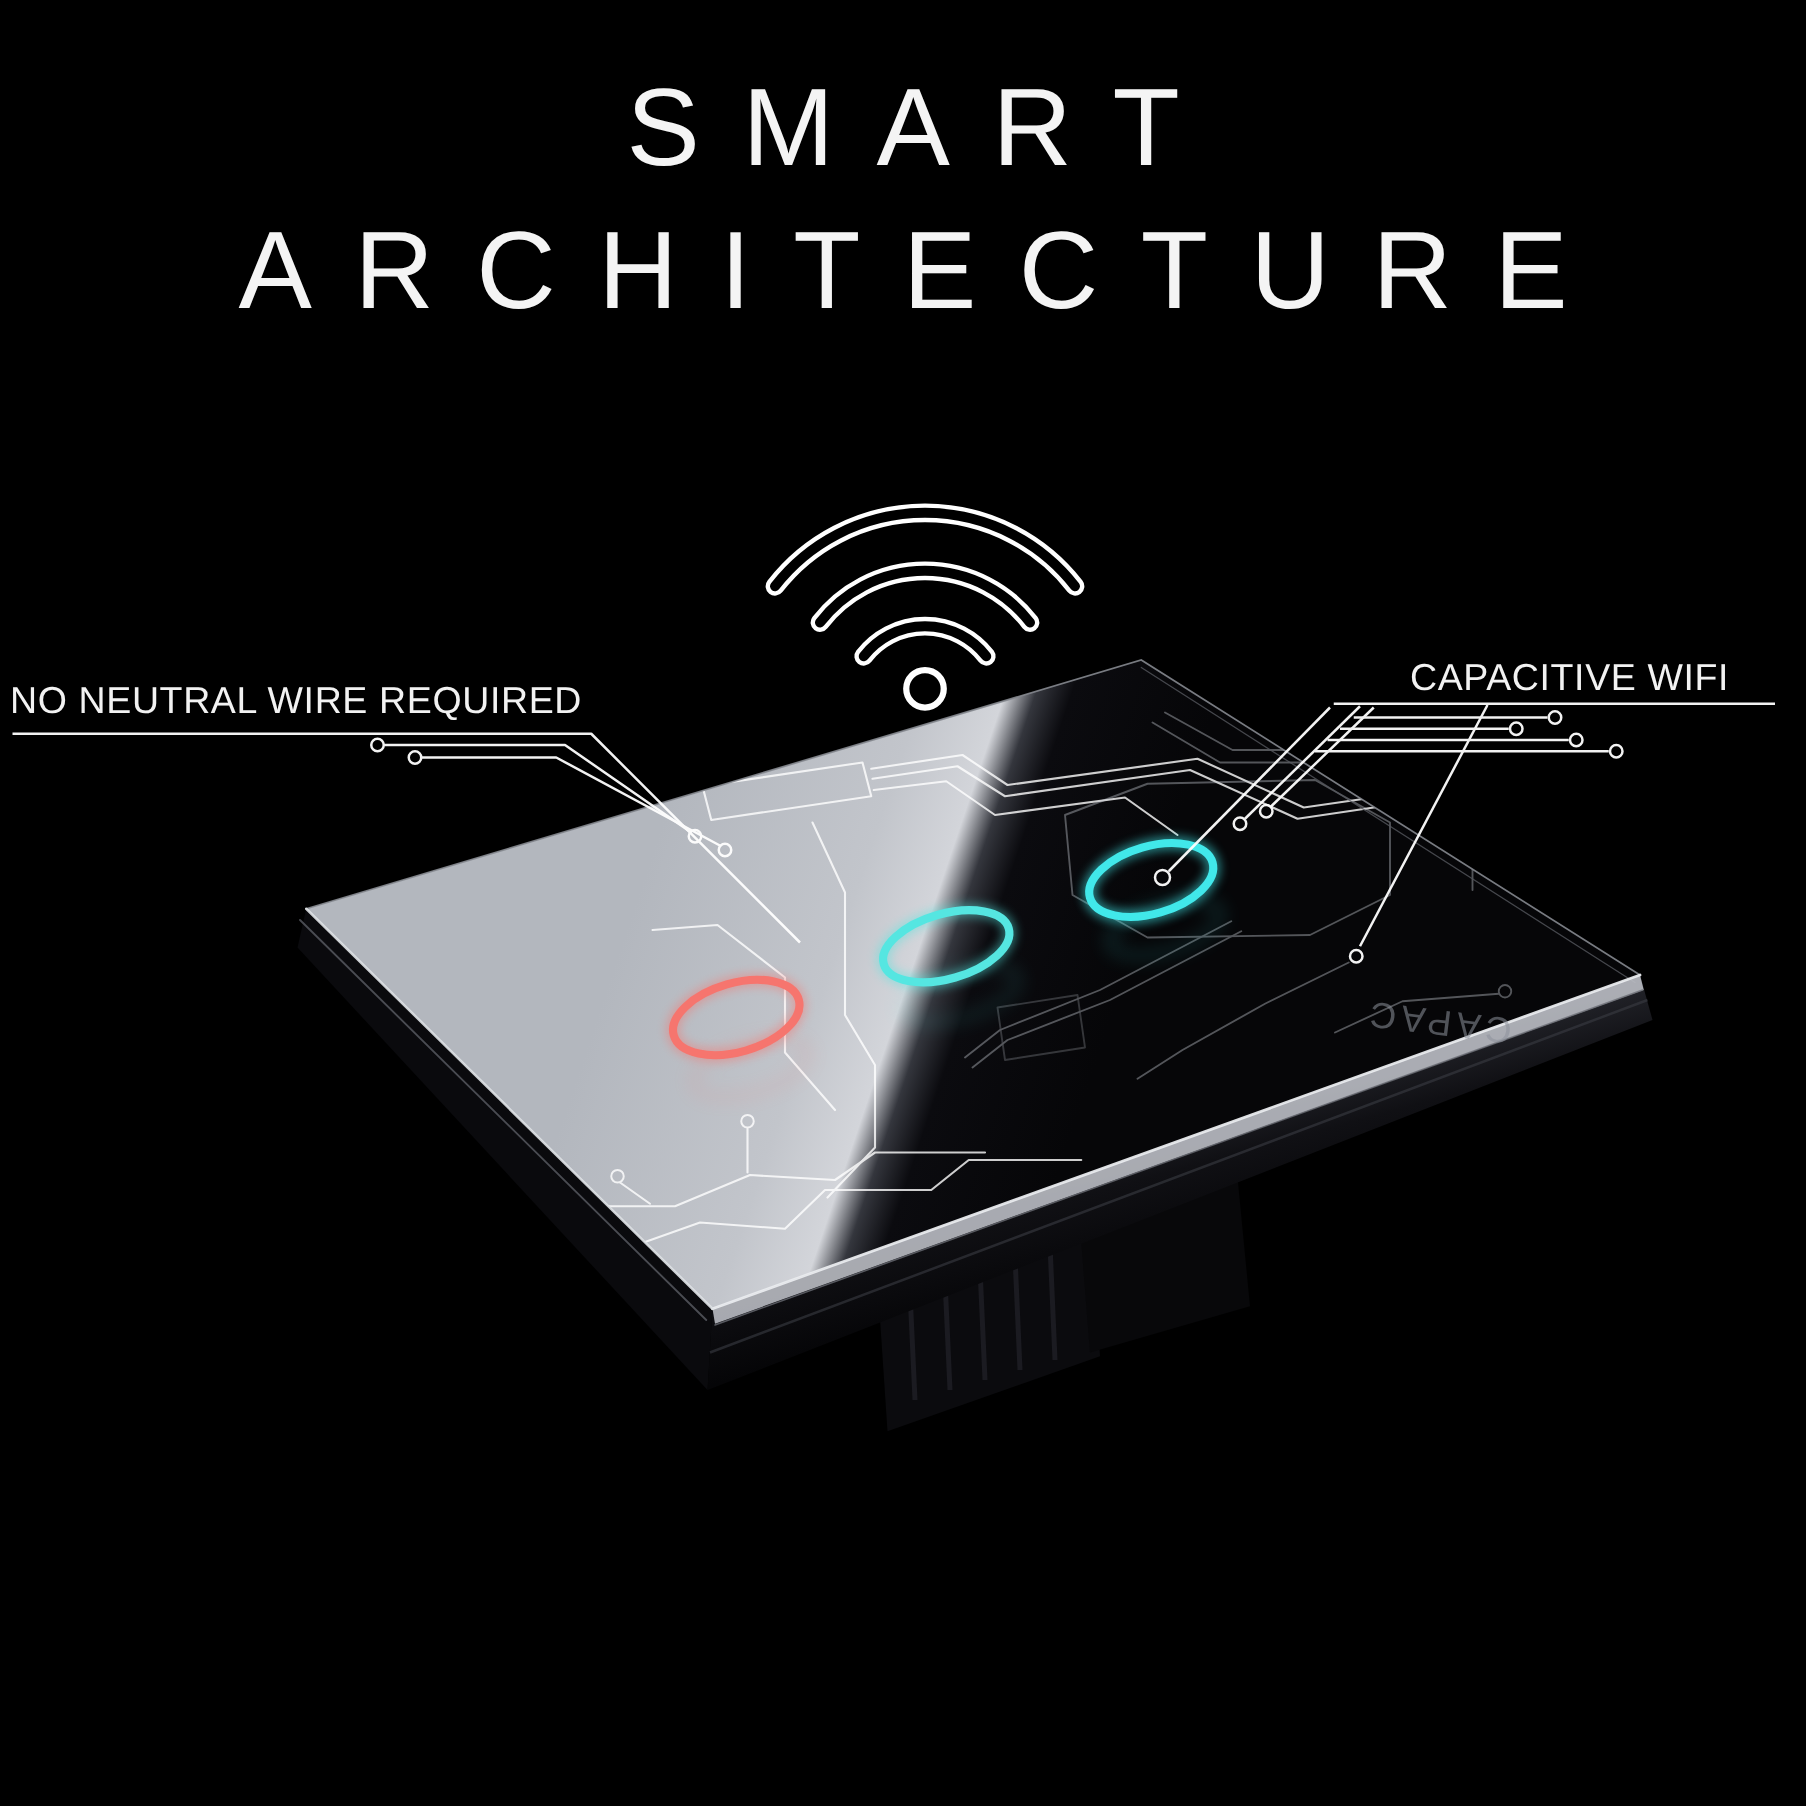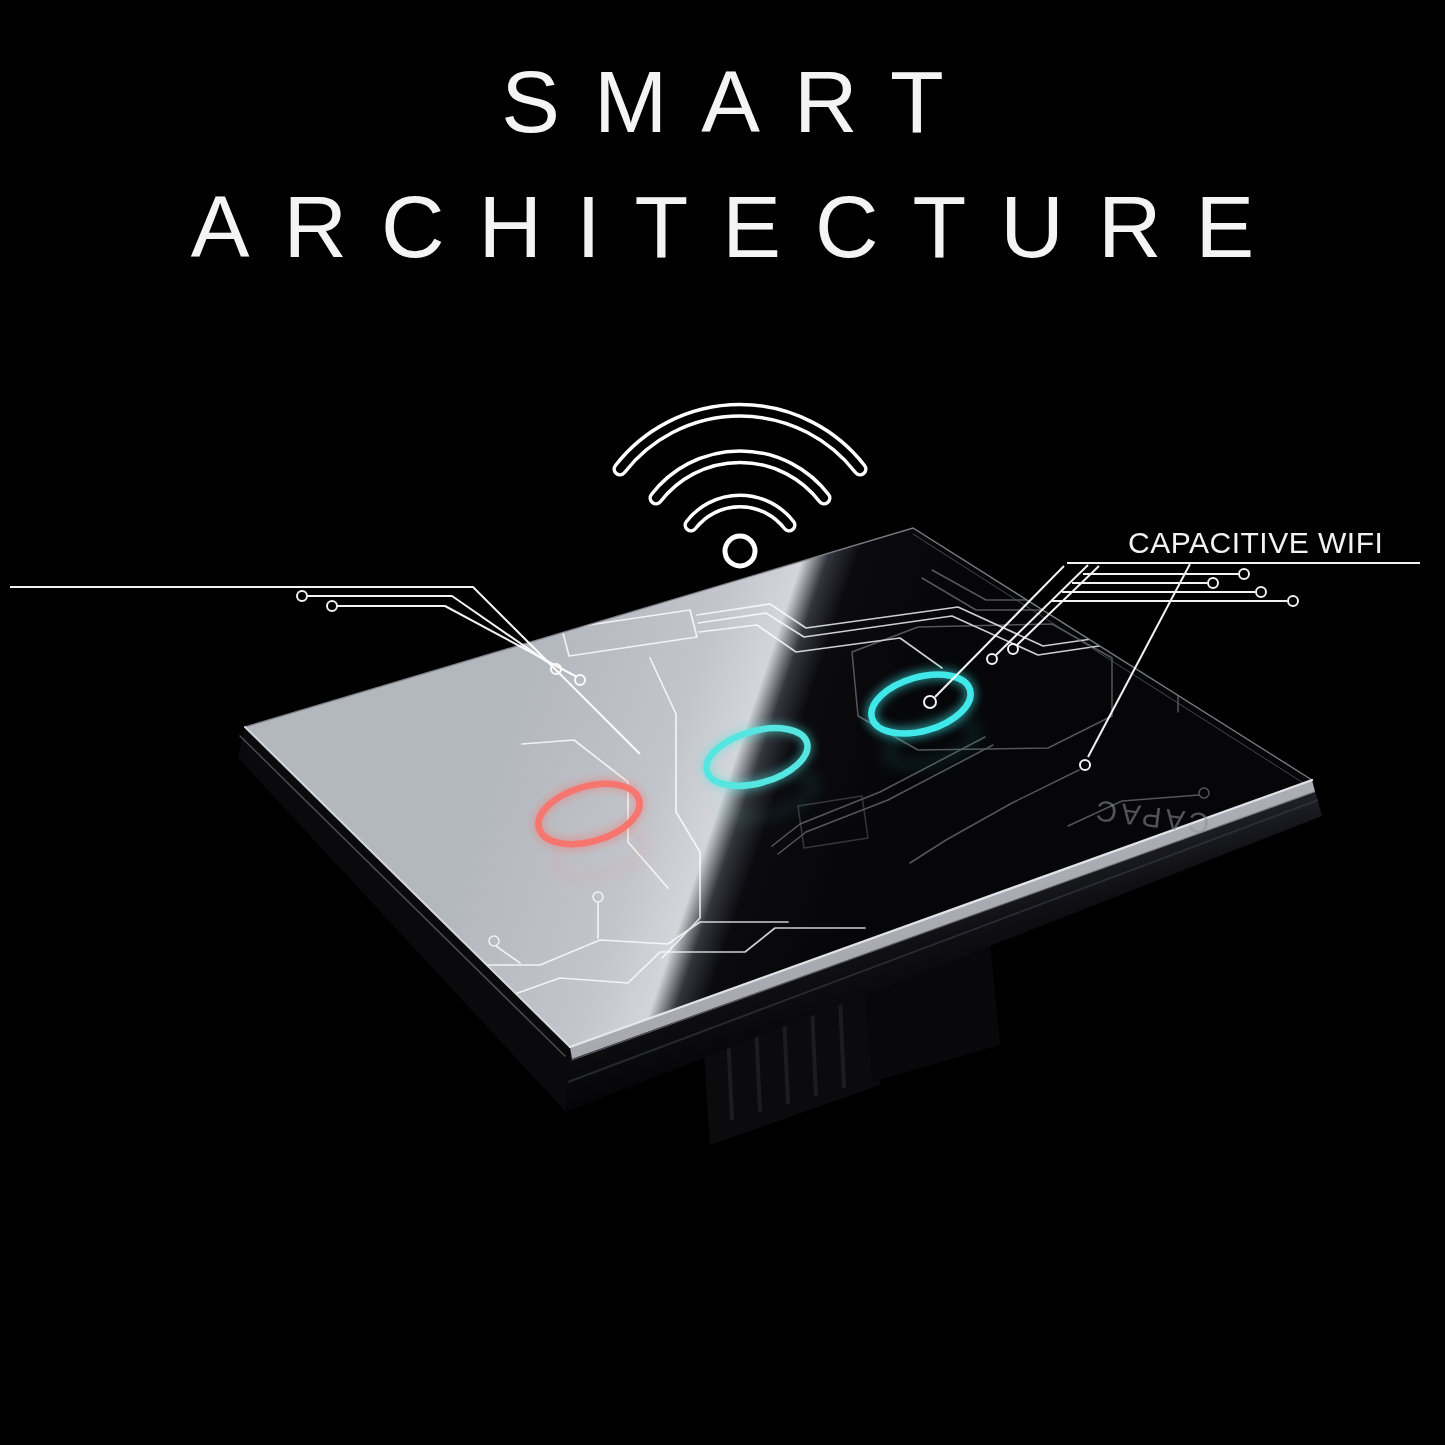--- a/index.html
+++ b/index.html
@@ -7,21 +7,21 @@
     position:relative;width:1445px;height:1445px;background:#000;overflow:hidden;
     font-family:"Liberation Sans",sans-serif;color:#fff;
   }
   .title-block{position:absolute;top:0;left:0;width:100%;text-align:center;}
   .title-line{
     position:absolute;left:50%;transform:translateX(-50%);
     white-space:nowrap;font-weight:300;color:#f4f4f4;
     font-size:88px;letter-spacing:34px;padding-left:34px;line-height:1;
   }
   .title-line.l1{top:58px;}
-  .title-line.l2{top:183px;}
+  .title-line.l2{top:172px;}
   .callout{
     position:absolute;white-space:nowrap;color:#f2f2f2;font-weight:400;
   }
   .callout.left{left:8px;top:544px;font-size:30px;letter-spacing:0.5px;}
   .callout.right{left:1128px;top:526px;font-size:30px;letter-spacing:0.5px;}
   .reflection-text{
     position:absolute;left:1092px;top:800px;font-size:29px;letter-spacing:4px;
     color:#8d929c;opacity:.55;transform:rotate(187deg);white-space:nowrap;
   }
   .footer-text{
@@ -180,18 +180,19 @@
       </g>
       <circle cx="740" cy="551" r="15" stroke="#ffffff" stroke-width="5"></circle>
     </g>
   </svg>
 
   <div class="title-block">
     <div class="title-line l1">SMART</div>
     <div class="title-line l2">ARCHITECTURE</div>
   </div>
 
+  <div class="callout left">NO NEUTRAL WIRE REQUIRED</div>
 
   <div class="callout right">CAPACITIVE WIFI</div>
 
   <div class="reflection-text">CAPAC</div>
 
 </div>
 
 </body></html>

